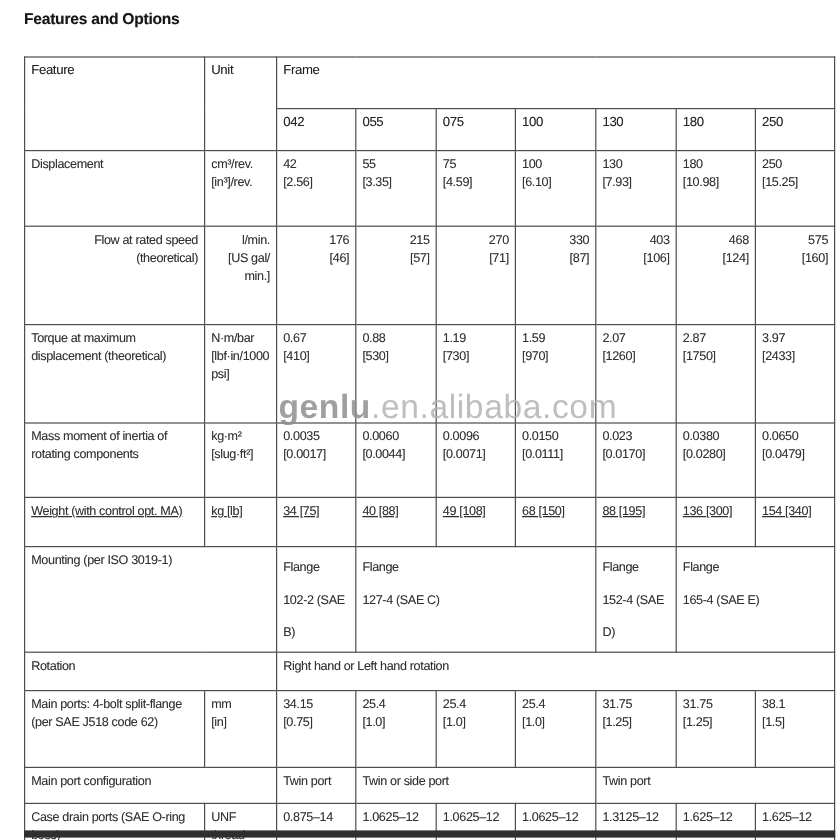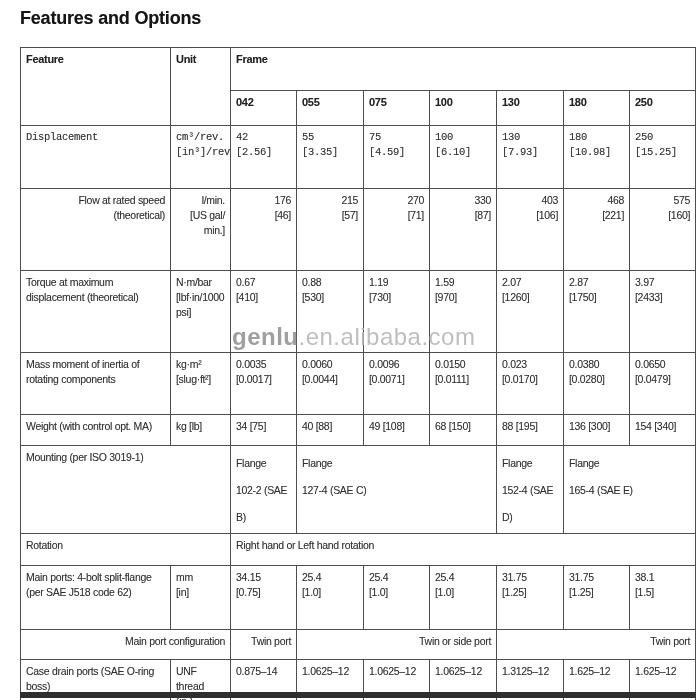--- a/index.html
+++ b/index.html
@@ -6,59 +6,59 @@
   body {
     width: 700px; height: 700px;
     background: #ffffff;
     font-family: "Liberation Sans", sans-serif;
     color: #303030;
     position: relative;
     overflow: hidden;
   }
   .title {
     position: absolute; left: 20px; top: 8px;
-    font-size: 18px; font-weight: bold; color: #161616;
+    font-size: 13px; font-weight: bold; color: #161616;
     letter-spacing: -0.2px;
     text-shadow: 0 0 0.6px rgba(30,30,30,0.45);
   }
   table.spec {
     position: absolute; left: 20px; top: 47px;
     width: 675px;
     border-collapse: collapse; table-layout: fixed;
     background: #fff;
   }
   td {
     border: 1px solid #4d4d4d;
     vertical-align: top;
     padding: 4px 5px 2px 5px;
     font-size: 10.5px;
     line-height: 1.45;
     letter-spacing: -0.3px;
     color: #313131;
     text-shadow: 0 0 0.5px rgba(60,60,60,0.35);
     overflow: hidden;
   }
-  td.b { font-weight: bold; font-size: 11px; color: #222; }
+  td.b { font-weight: normal; font-size: 11px; color: #222; }
   .pre { white-space: pre-line; }
   .tall-lines .pre { line-height: 27px; }
   .r-h1  { height: 43px; }
   .r-h2  { height: 35px; }
-  .r-disp{ height: 63px; font-family: Liberation Mono, monospace; }
+  .r-disp{ height: 63px; }
   .r-flow{ height: 82px; text-align: right; }
   .r-torq{ height: 82px; }
   .r-inert{ height: 62px; }
-  .r-wt  { height: 31px; }
+  .r-wt  { height: 41px; text-decoration: underline; }
   .r-mnt { height: 60px; }
   .r-rot { height: 32px; }
   .r-mp  { height: 64px; }
-  .r-pc  { height: 30px; text-align: right; }
+  .r-pc  { height: 30px; }
   .r-cd  { height: 57px; }
   .watermark {
     position: absolute; left: 232px; top: 323px;
-    font-size: 24px; letter-spacing: 0.5px;
+    font-size: 28px; letter-spacing: 0.5px;
     z-index: 4; pointer-events: none;
     opacity: 0.85;
   }
   .wm-brand { color: #8f8f8f; font-weight: bold; }
   .wm-rest  { color: #b3b3b3; }
   .bottom-bar {
     position: absolute; left: 20px; top: 692px;
     width: 676px; height: 6px;
     background: #2f2f2f;
   }
@@ -159,21 +159,21 @@
     <td>
           <div class="pre">330
 [87]</div>
         </td>
     <td>
           <div class="pre">403
 [106]</div>
         </td>
     <td>
           <div class="pre">468
-[221]</div>
+[124]</div>
         </td>
     <td>
           <div class="pre">575
 [160]</div>
         </td>
   </tr>
 
   <tr class="r-torq">
     <td>
           <div class="pre">Torque at maximum

